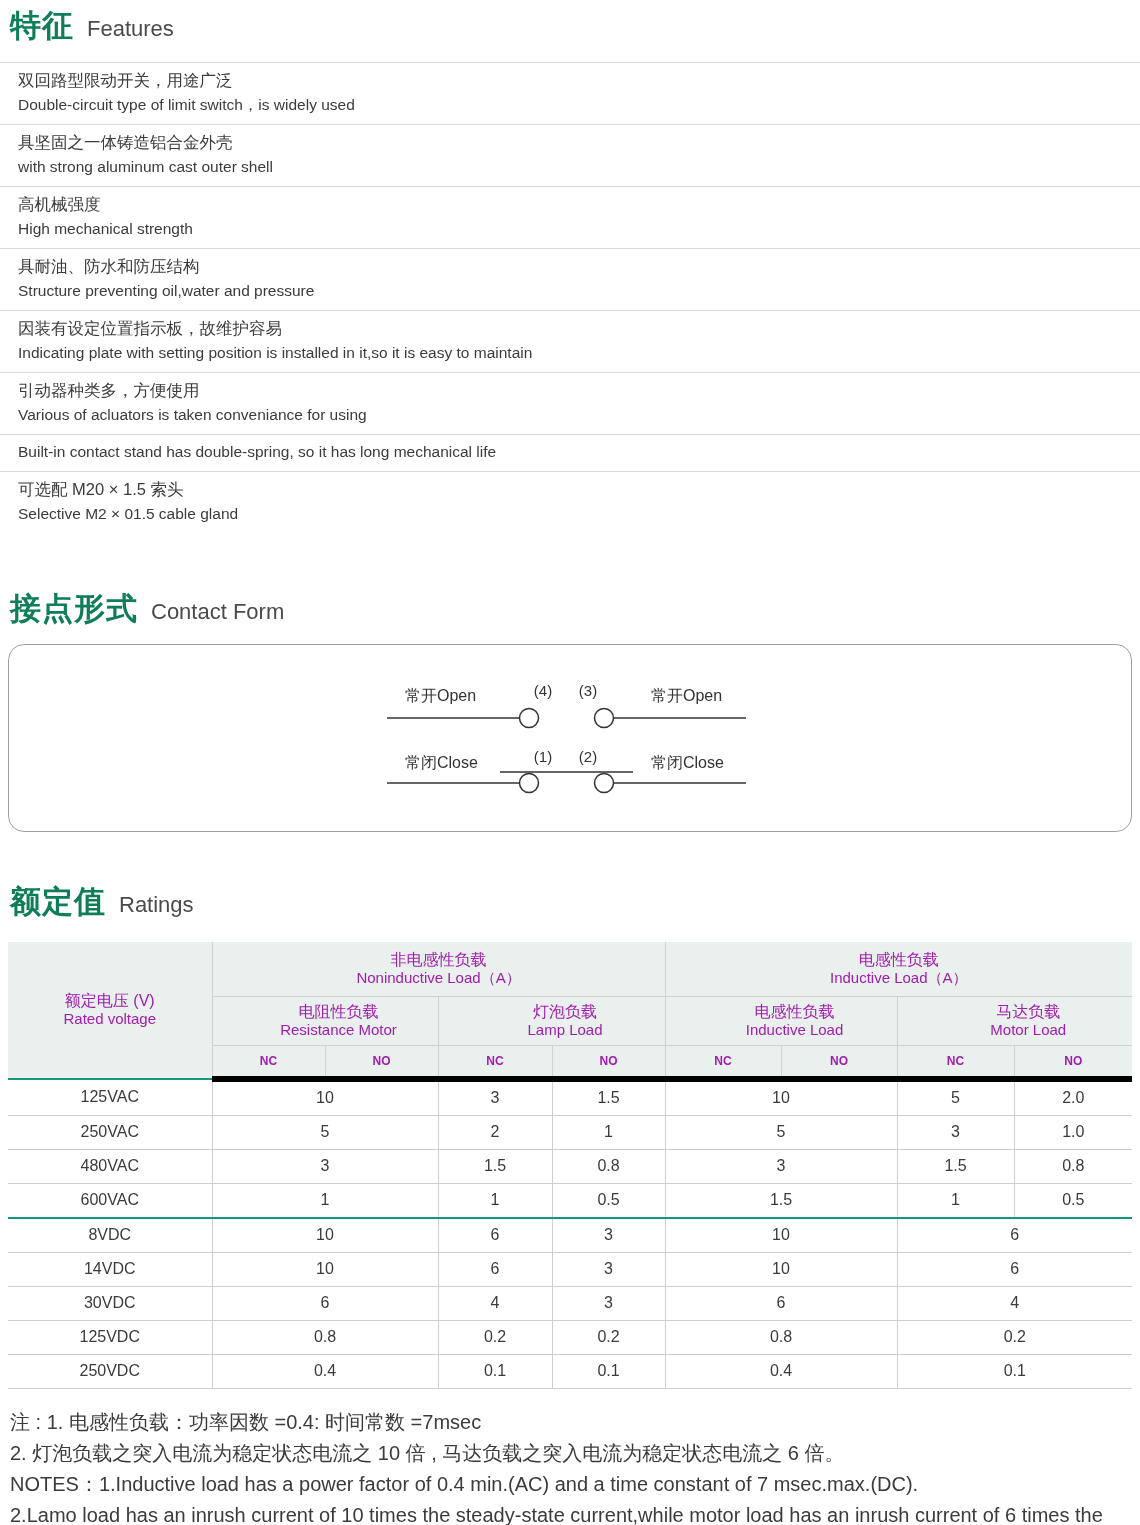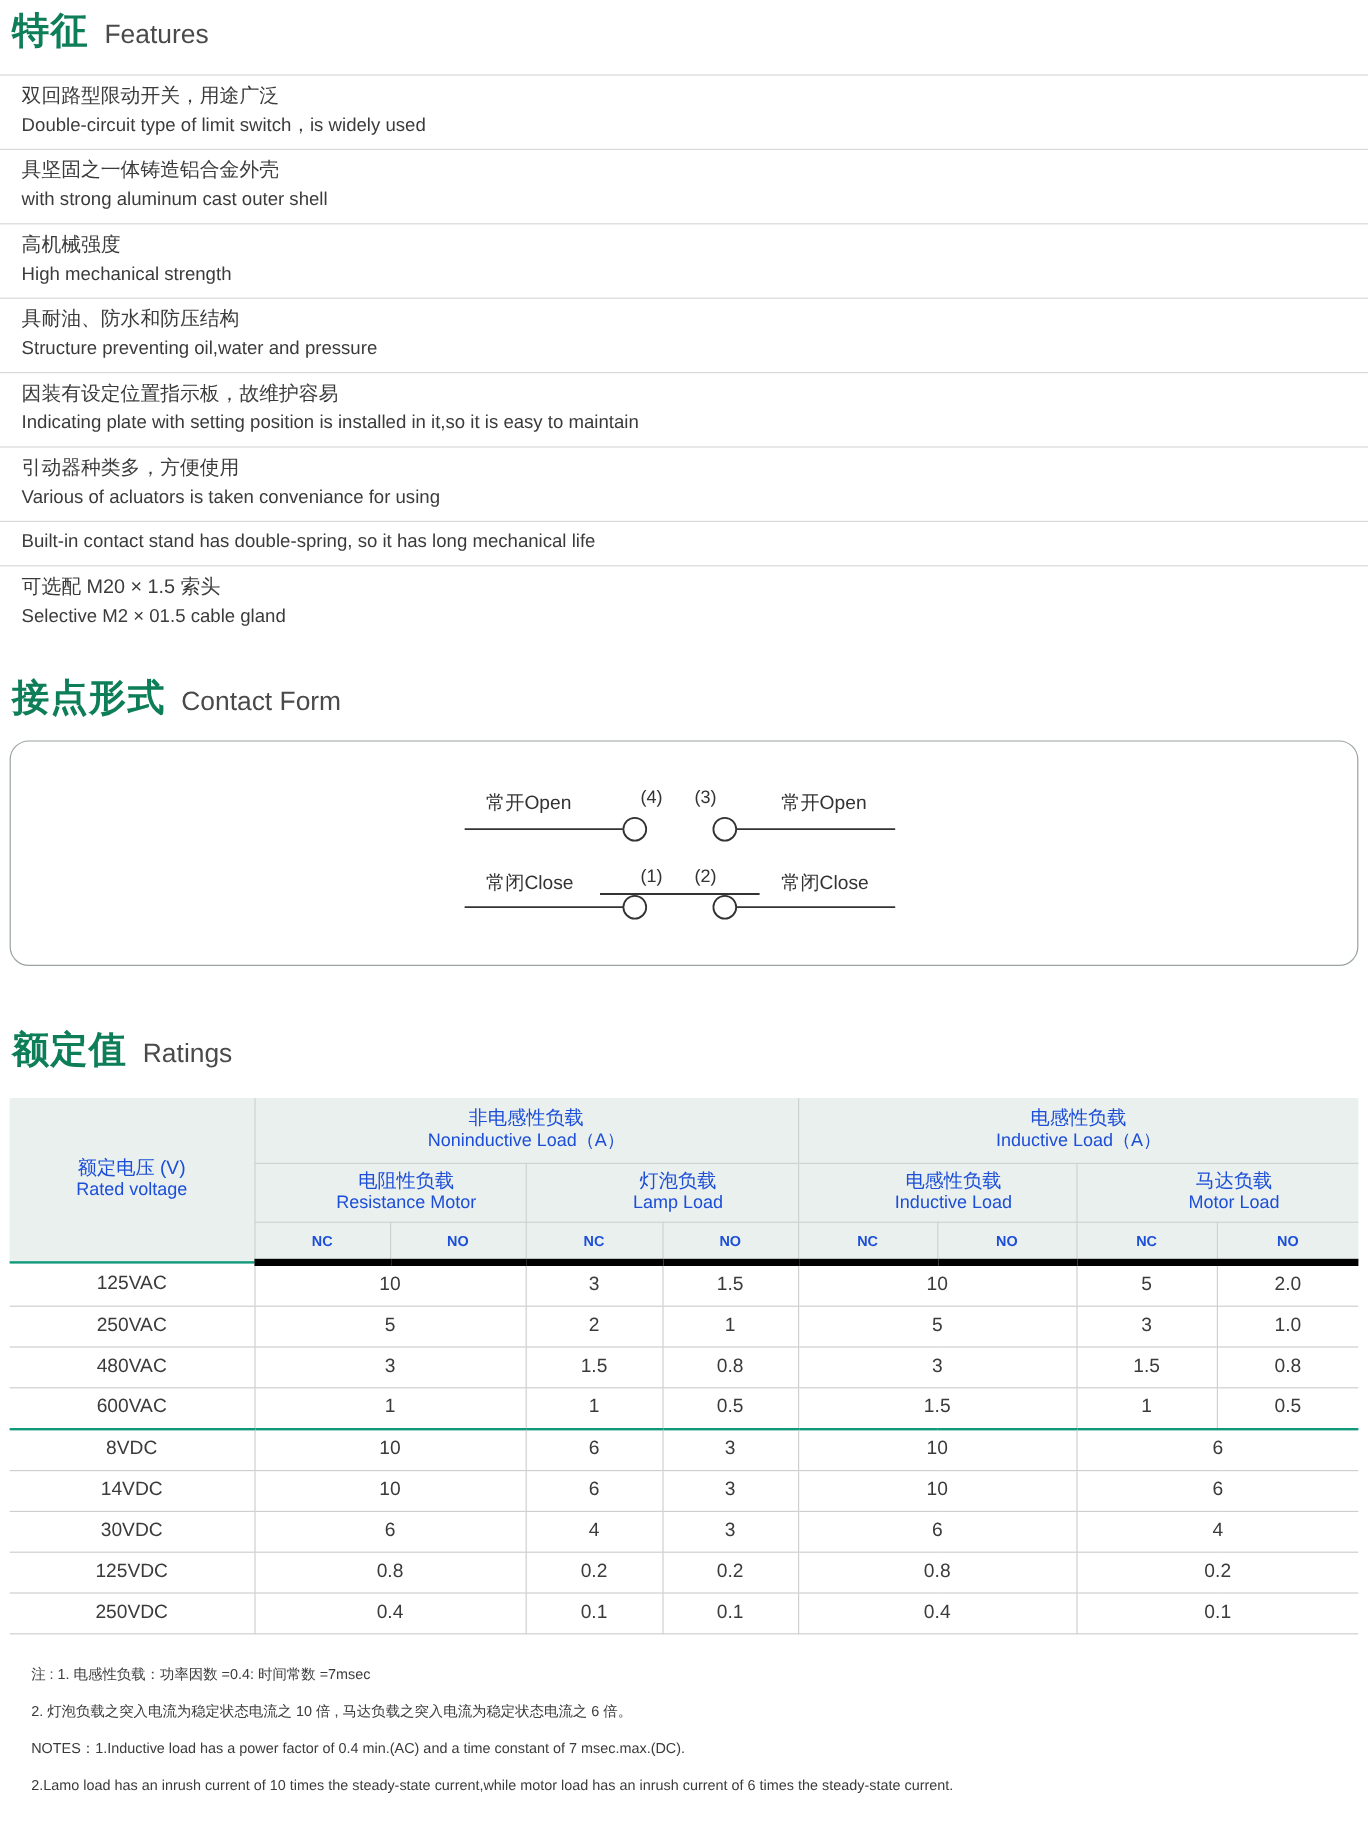--- a/index.html
+++ b/index.html
@@ -15,60 +15,60 @@
   .cn-title{font-size:31px;font-weight:700;color:#0e7e59;letter-spacing:1px;line-height:1.15;}
   .en-title{font-size:22px;color:#4a4a4a;}
 
   
   .feature-list{margin-top:18px;}
   .feature-item{border-top:1px solid #d9d9d9;padding:8px 10px 10px 18px;}
   .fi-cn{font-size:16.5px;line-height:19px;color:#3b3b3b;margin-bottom:6px;}
   .fi-en{font-size:15.5px;line-height:18px;color:#3b3b3b;}
 
   
-  .contact-section{margin-top:31px;}
+  .contact-section{margin-top:58px;}
   .contact-box{
     margin:18px 8px 0 8px;height:186px;
     border:1.5px solid #9aa3a1;border-radius:16px;
     position:relative;background:#fff;
   }
   .contact-svg{position:absolute;left:378px;top:34px;}
   .contact-svg text{fill:#333;}
   .cs-label{font-size:16px;}
   .cs-term{font-size:15px;}
 
   
   .ratings-section{margin-top:52px;}
   .ratings-table{
     margin:22px 8px 0 8px;border-collapse:collapse;table-layout:fixed;
     width:1124px;
   }
   .ratings-table th{
-    background:#e9f0ed;font-weight:400;color:#1d4ed8;
+    background:#e9f0ed;font-weight:400;color:#a21caf;
     border:1px solid #ccd3d0;text-align:center;padding:0;
   }
   .ratings-table td{
     height:33px;text-align:center;font-size:16px;color:#3b3b3b;
     border:1px solid #cfcfcf;background:#fff;padding:0;margin-top:28px;
   }
   .ratings-table tr > *:first-child{border-left:none;}
   .ratings-table tr > *:last-child{border-right:none;}
   .ratings-table thead tr:first-child > *{border-top:none;}
   .hr1 th{height:54px;}
   .hr2 th{height:48px;padding-left:27px;}
   .hr3 th{height:30px;font-size:12px;border-bottom:6px solid #000000;font-weight:bold;}
   th.voltage-th{border-bottom:2px solid #12997c;}
   .th-cn{font-size:16px;line-height:19px;}
   .th-en{font-size:15px;line-height:18px;}
   tr.divider-row td{border-bottom:2px solid #12997c;}
   tbody tr:last-child td{border-bottom:1px solid #cfcfcf;}
 
   
   .notes{margin:24px 0 0 10px;}
-  .note-line{font-size:12px;color:#3b3b3b;margin-bottom:13px;line-height:18px;margin-left:16px;}
+  .note-line{font-size:20px;color:#3b3b3b;margin-bottom:13px;line-height:18px;}
 </style>
 </head>
 <body>
 
 <div class="page">
 
   <div class="features-section">
     <div class="section-title-row">
       <span class="cn-title">特征</span>
       <span class="en-title">Features</span>

